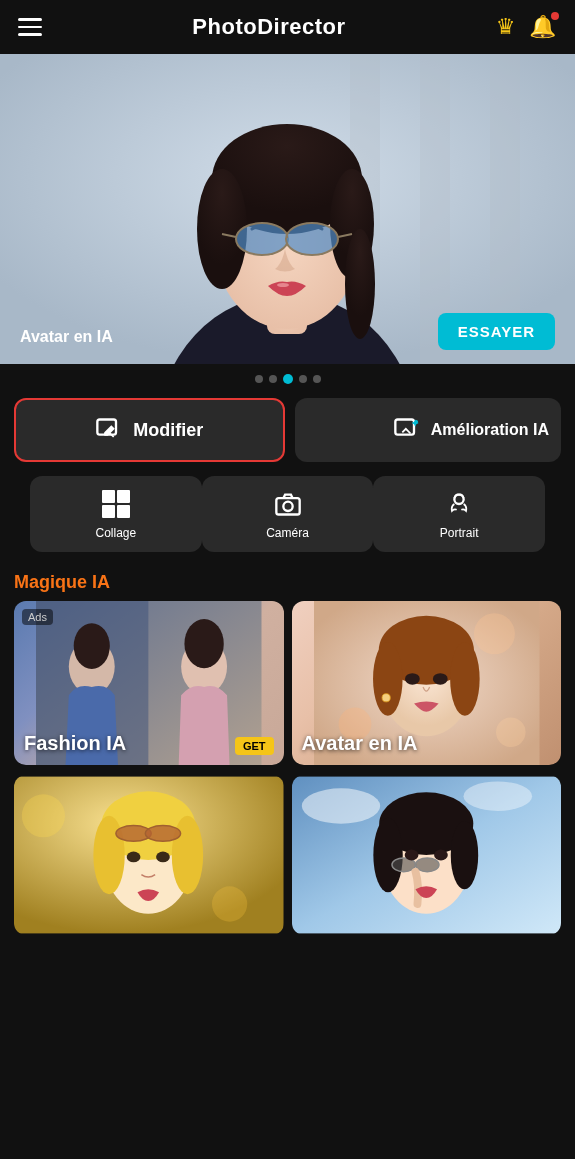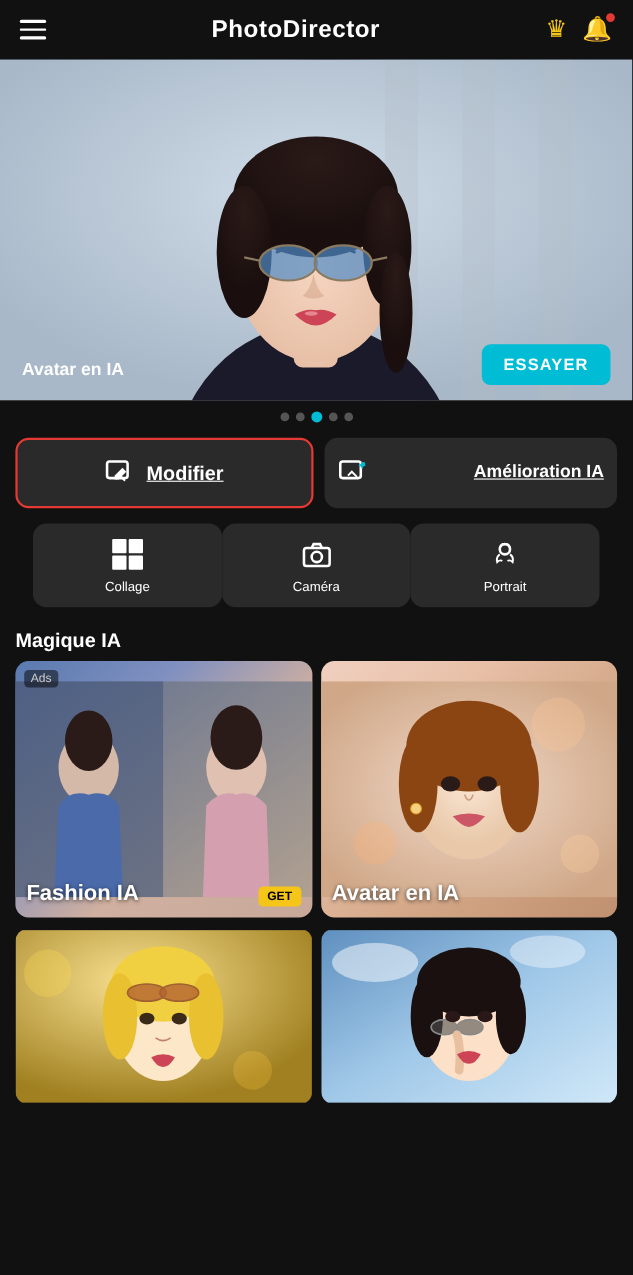--- a/index.html
+++ b/index.html
@@ -114,21 +114,20 @@
     .dot.active {
       background: #00bcd4;
       width: 10px; height: 10px;
     }
 
     
     .main-buttons {
       display: flex;
       gap: 10px;
       padding: 6px 14px 10px;
-      text-decoration: underline;
     }
     .btn-modifier {
       flex: 1;
       background: #2a2a2a;
       border: 2.5px solid #e53935;
       border-radius: 12px;
       padding: 16px 12px;
       display: flex;
       align-items: center;
       justify-content: center;
@@ -141,21 +140,21 @@
       color: #fff;
     }
     .btn-amelioration {
       flex: 1;
       background: #2a2a2a;
       border: none;
       border-radius: 12px;
       padding: 16px 12px;
       display: flex;
       align-items: center;
-      justify-content: space-between;
+      justify-content: flex-end;
       gap: 10px;
       cursor: pointer;
     }
     .btn-amelioration-label {
       font-size: 16px;
       font-weight: 600;
       color: #fff;
     }
 
     
@@ -186,36 +185,36 @@
       font-size: 12px;
       color: #fff;
       text-align: center;
       line-height: 1.3;
     }
 
     
     .section-title {
       font-size: 18px;
       font-weight: 700;
-      color: #ffffff;
+      color: #f97316;
       padding: 10px 14px 8px;
     }
 
     
     .magique-grid {
       display: grid;
       grid-template-columns: 1fr 1fr;
       gap: 8px;
       padding: 0 14px 10px;
     }
     .magique-card {
       position: relative;
       border-radius: 12px;
       overflow: hidden;
-      height: 233px;
+      height: 164px;
       cursor: pointer;
     }
     
     .card-fashion {
       background: linear-gradient(135deg, #5a7ab0 0%, #8090c0 30%, #d0b0a0 60%, #c8a898 100%);
     }
     
     .card-avatar {
       background: linear-gradient(135deg, #f0d0c0 0%, #e8c0a8 30%, #d4a888 60%, #c09070 100%);
     }

